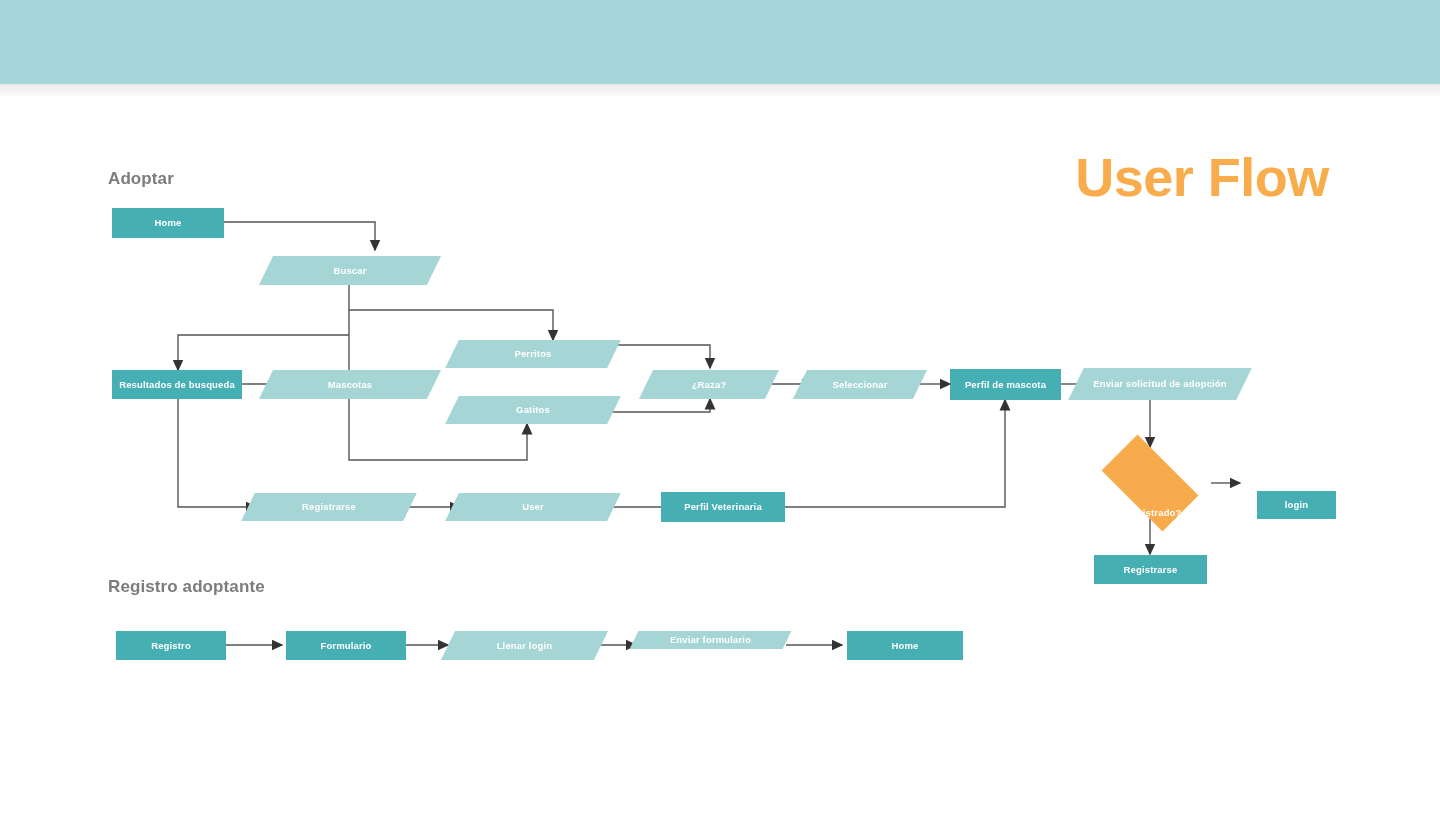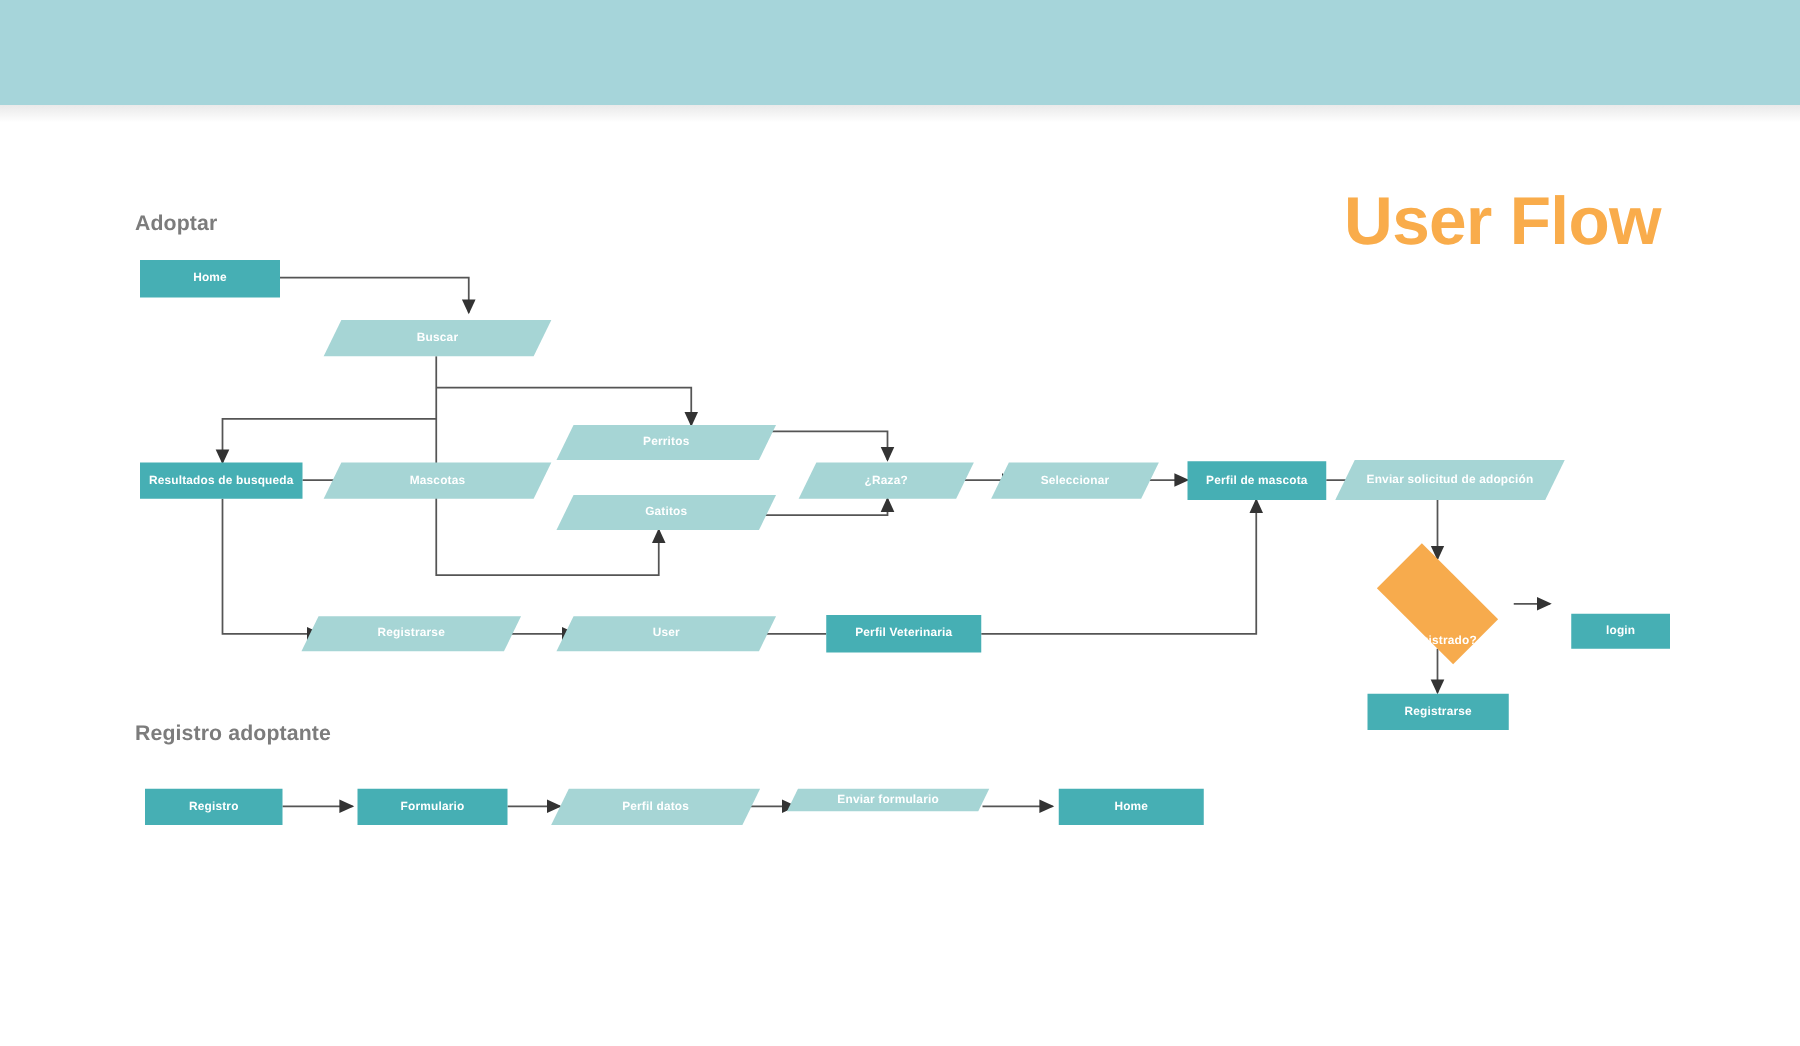--- a/index.html
+++ b/index.html
@@ -240,21 +240,21 @@
     <span class="lbl">Registro</span>
   </div>
 
   <div class="node" style="left:286px; top:631px; width:120px; height:29px;">
     <span class="shape rect-dark"></span>
     <span class="lbl">Formulario</span>
   </div>
 
   <div class="node" style="left:448px; top:631px; width:153px; height:29px;">
     <span class="shape para-light"></span>
-    <span class="lbl">Perfil datos</span>
+    <span class="lbl">Llenar login</span>
   </div>
 
   <div class="node" style="left:634px; top:631px; width:153px; height:18px;">
     <span class="shape para-light"></span>
     <span class="lbl">Enviar formulario</span>
   </div>
 
   <div class="node" style="left:847px; top:631px; width:116px; height:29px;">
     <span class="shape rect-dark"></span>
     <span class="lbl">Home</span>

